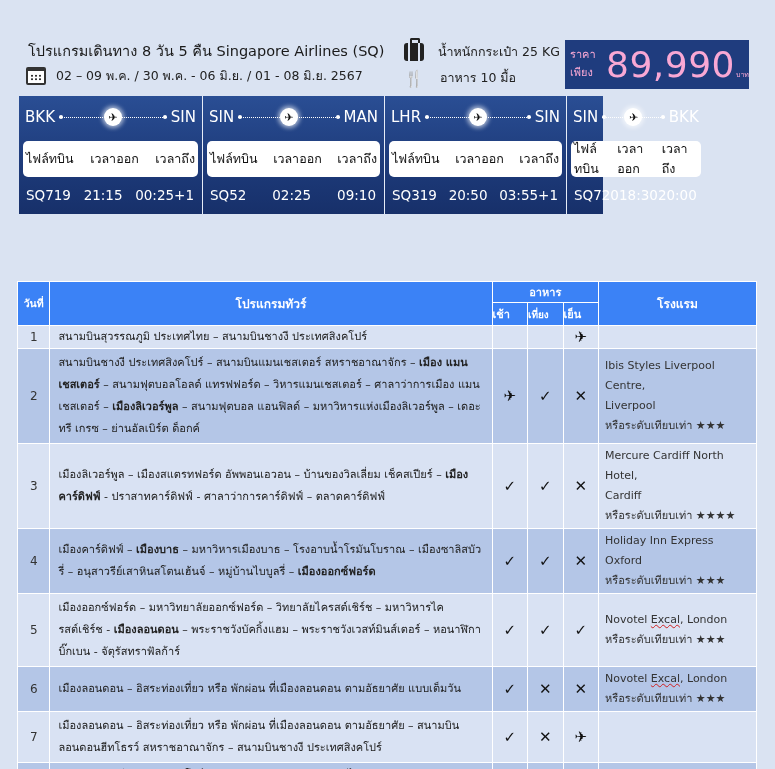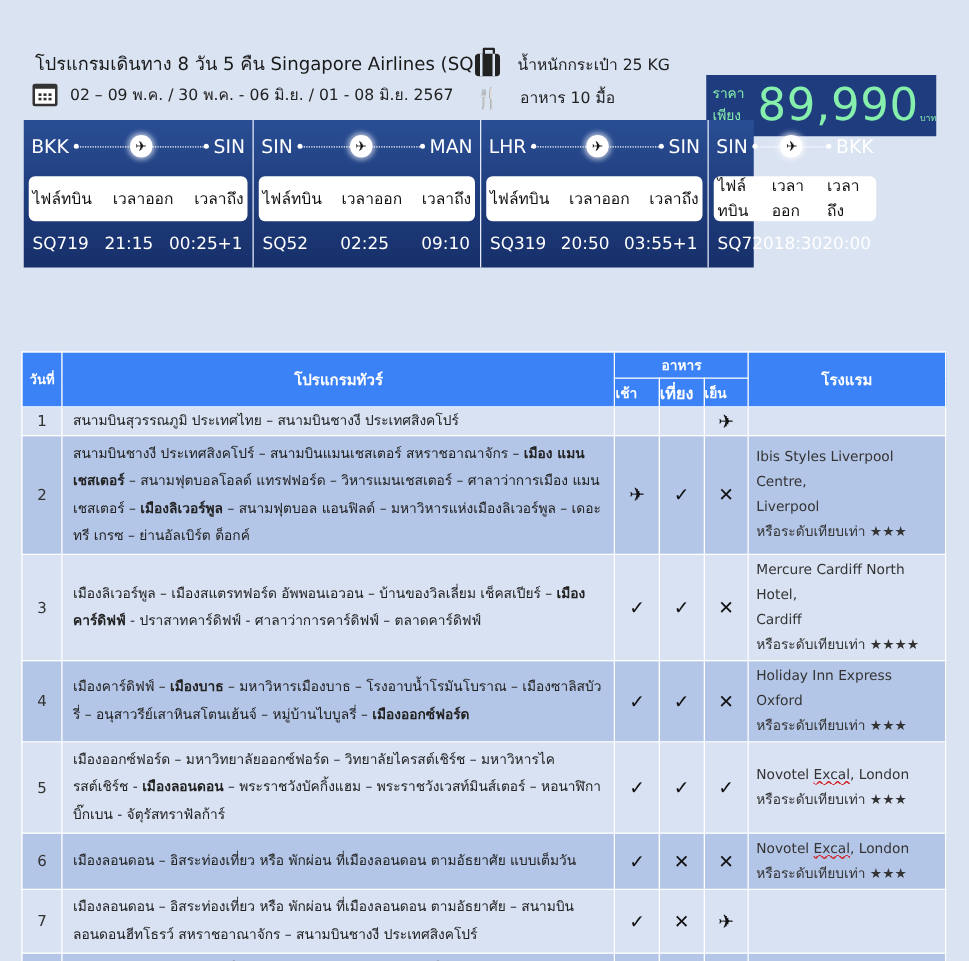--- a/index.html
+++ b/index.html
@@ -6,28 +6,28 @@
   html, body { width: 775px; height: 769px; background: #dae3f2; overflow: hidden; }
   body { font-family: "DejaVu Sans", sans-serif; color: #222; position: relative; }
 
   .title { position: absolute; left: 28px; top: 39px; font-size: 14.5px; color: #1a1a1a; }
   .dates-row { position: absolute; left: 26px; top: 66px; display: flex; align-items: center; gap: 10px; font-size: 12.5px; }
   .cal-icon { width: 20px; height: 18px; border: 2px solid #333; border-top-width: 4px; border-radius: 2px; position: relative; background:#fff; }
   .cal-icon::after { content:""; position:absolute; left:2px; top:3px; width:12px; height:7px;
      background: radial-gradient(circle, #333 1.2px, transparent 1.4px) 0 0/4px 3.5px; }
 
   .info { position: absolute; left: 378px; top: 39px; font-size: 12.5px; }
-  .info-row { display: flex; align-items: center; gap: 14px; height: 26px; }
+  .info-row { display: flex; align-items: center; gap: 14px; height: 26px; margin-left: 24px; }
   .bag-icon { width: 20px; height: 18px; background:#222; border-radius:3px; position:relative; margin-left:2px; }
   .bag-icon::before { content:""; position:absolute; left:6px; top:-5px; width:6px; height:5px; border:2px solid #222; border-bottom:none; border-radius:2px 2px 0 0; }
   .bag-icon::after { content:""; position:absolute; left:4px; top:0; width:2px; height:18px; background:#dae3f2; box-shadow: 10px 0 0 #dae3f2; }
   .fork-icon { font-size: 16px; width: 24px; text-align:center; color:#222; }
 
   .price-box { position: absolute; left: 565px; top: 40px; width: 184px; height: 49px; background: #1f3c7e;
-     display:flex; align-items:flex-end; padding: 0 0 4px 5px; color:#86efac;margin-top:20px; }
+     display:flex; align-items:flex-end; padding: 0 0 4px 5px; color:#f9a8d4; }
   .price-label { font-size: 11px; margin-bottom: 4px; margin-right: 2px; }
   .price-value { font-size: 36px; line-height: 40px; letter-spacing: 0.5px; text-align: center; }
   .price-unit { font-size: 7px; margin-bottom: 5px; margin-left: 1px; }
 
   .flights { position: absolute; left: 19px; top: 96px; width: 584px; height: 118px; background: linear-gradient(180deg,#2a4e94 0%, #1d3a79 60%, #17306a 100%);
      display:flex; }
   .seg { flex:1; position: relative; padding: 0 4px; }
   .seg + .seg { border-left: 1px solid #e6ecf7; }
   .seg:nth-child(1){ flex: 0 0 183px; }
   .seg:nth-child(2){ flex: 0 0 182px; }
@@ -173,21 +173,21 @@
 <table class="itin">
   <thead>
     <tr>
       <th class="c-day" rowspan="2" style="font-size:10.5px;height:35px;">วันที่</th>
       <th class="c-prog" rowspan="2">โปรแกรมทัวร์</th>
       <th colspan="3" style="height:21px;font-size:11px;">อาหาร</th>
       <th class="c-hotel" rowspan="2">โรงแรม</th>
     </tr>
     <tr>
       <th class="c-meal" style="height:23px;font-size:11px;">เช้า</th>
-      <th class="c-meal" style="font-size:13px;">เที่ยง</th>
+      <th class="c-meal" style="font-size:10px;">เที่ยง</th>
       <th class="c-meal" style="font-size:11px;">เย็น</th>
     </tr>
   </thead>
   <tbody id="itin-body">
       <tr class="light" style="height: 23px;">
         <td class="day">1</td>
         <td class="prog" style="line-height: 16px;">สนามบินสุวรรณภูมิ ประเทศไทย – สนามบินชางงี ประเทศสิงคโปร์</td>
         <td class="meal"></td>
         <td class="meal"></td>
         <td class="meal">✈</td>

